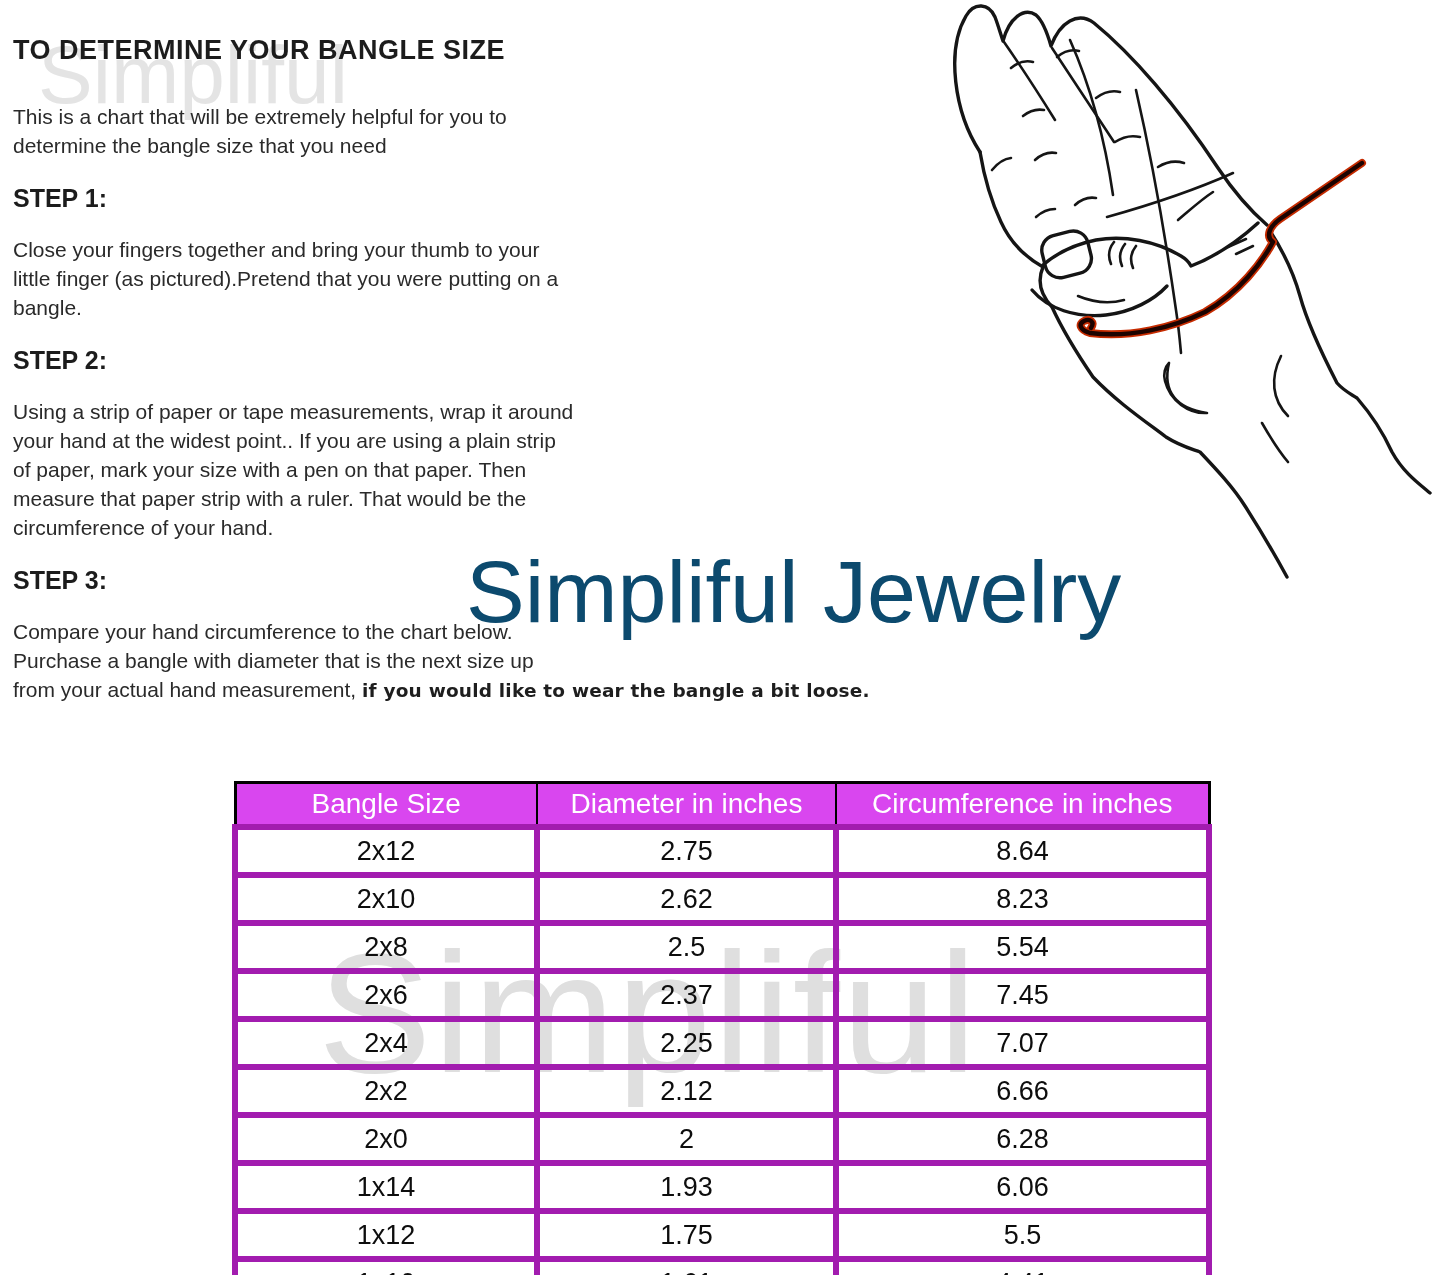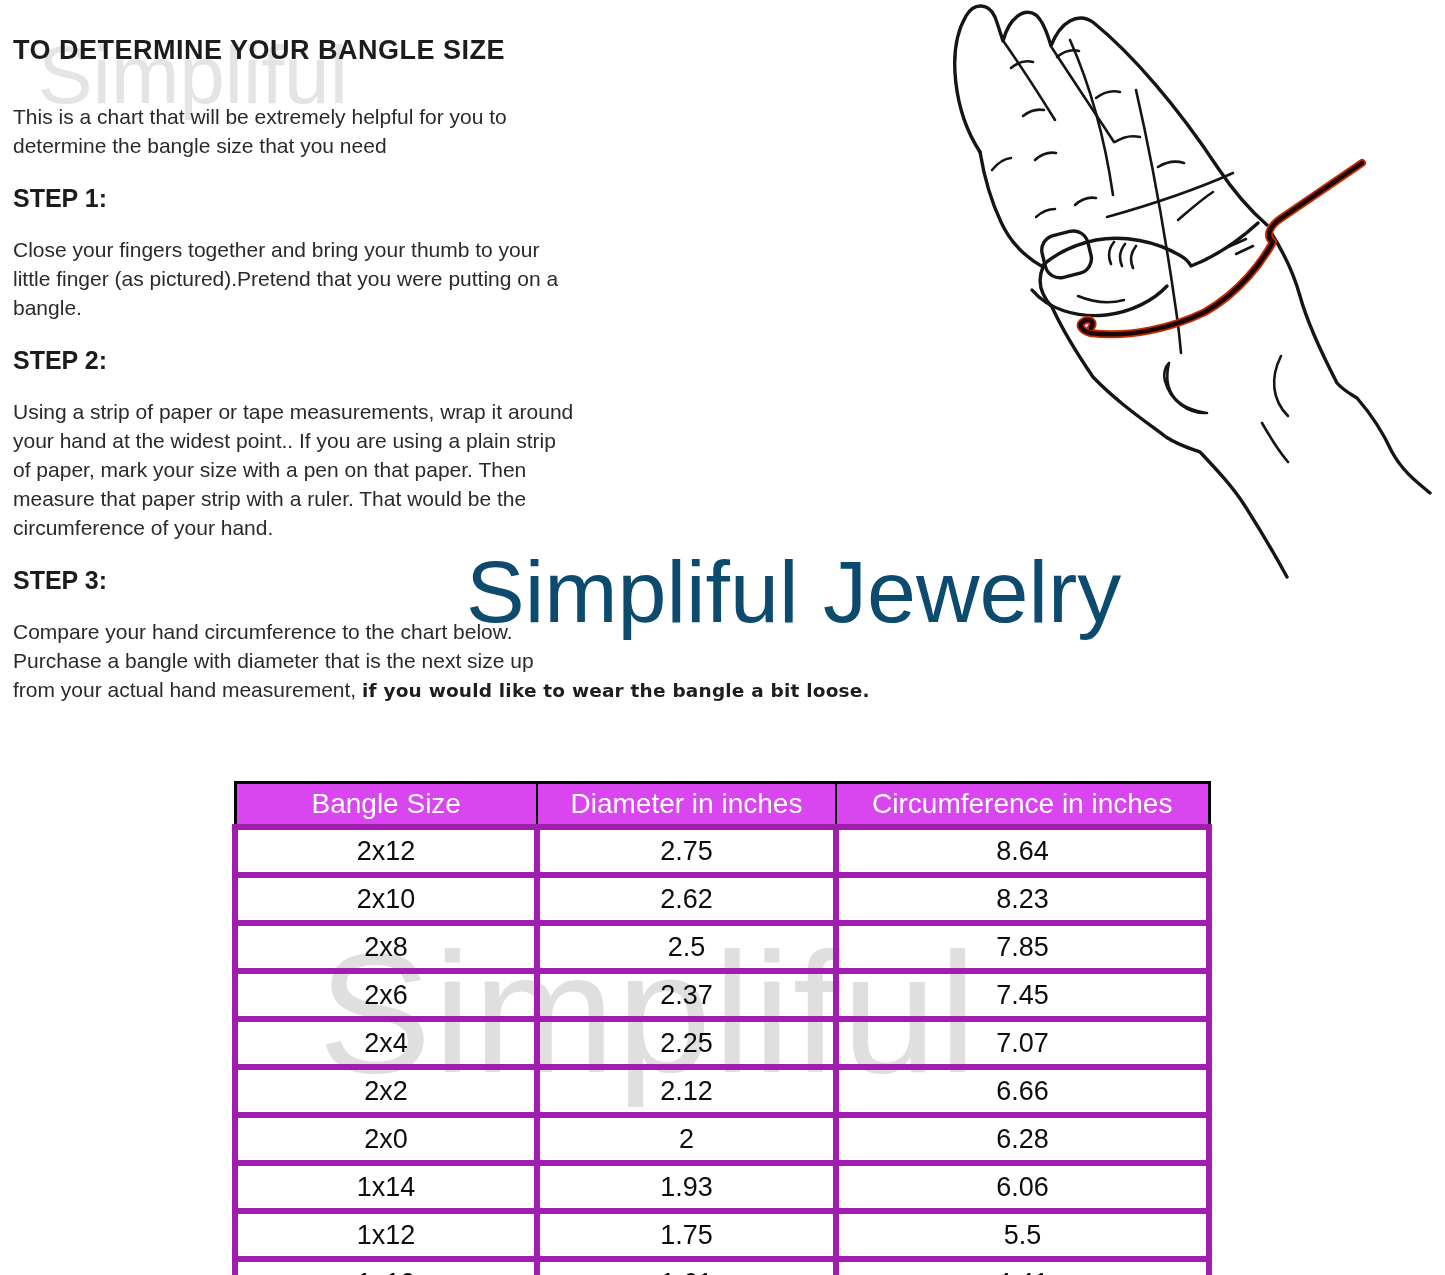--- a/index.html
+++ b/index.html
@@ -219,21 +219,21 @@
           <td>8.64</td>
         </tr>
         <tr>
           <td>2x10</td>
           <td>2.62</td>
           <td>8.23</td>
         </tr>
         <tr>
           <td>2x8</td>
           <td>2.5</td>
-          <td>7.85</td>
+          <td>5.54</td>
         </tr>
         <tr>
           <td>2x6</td>
           <td>2.37</td>
           <td>7.45</td>
         </tr>
         <tr>
           <td>2x4</td>
           <td>2.25</td>
           <td>7.07</td>

